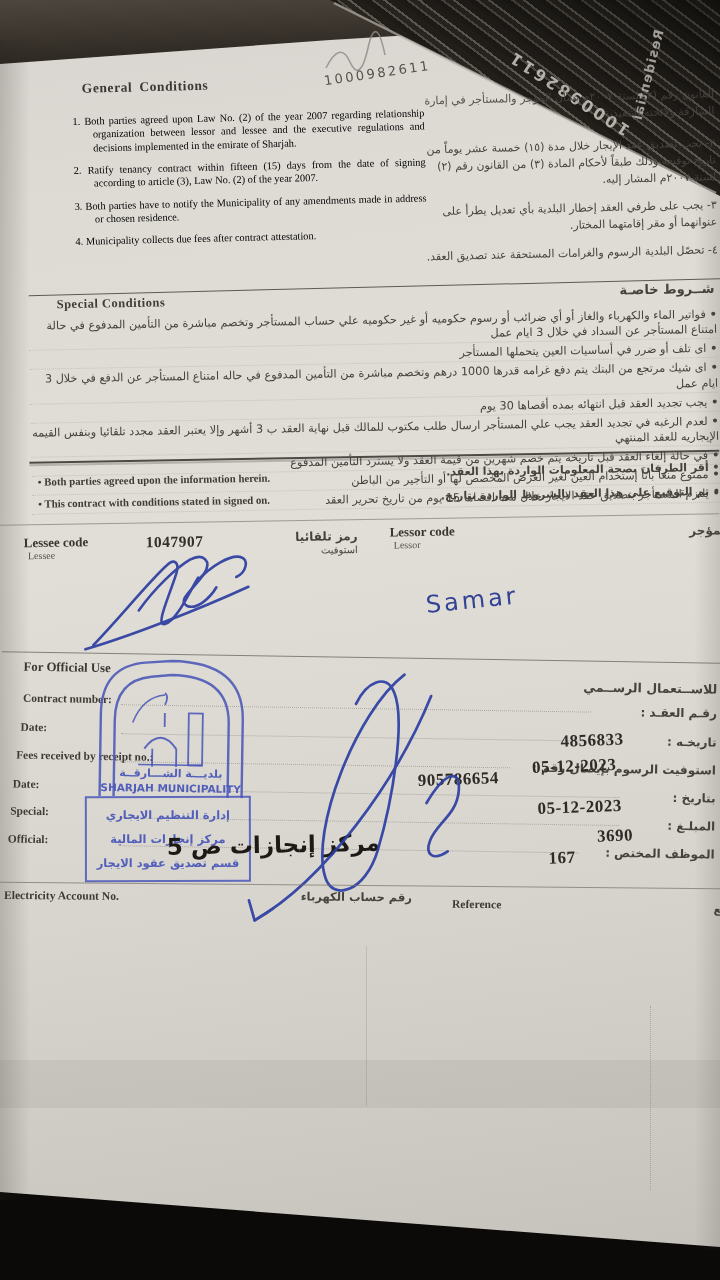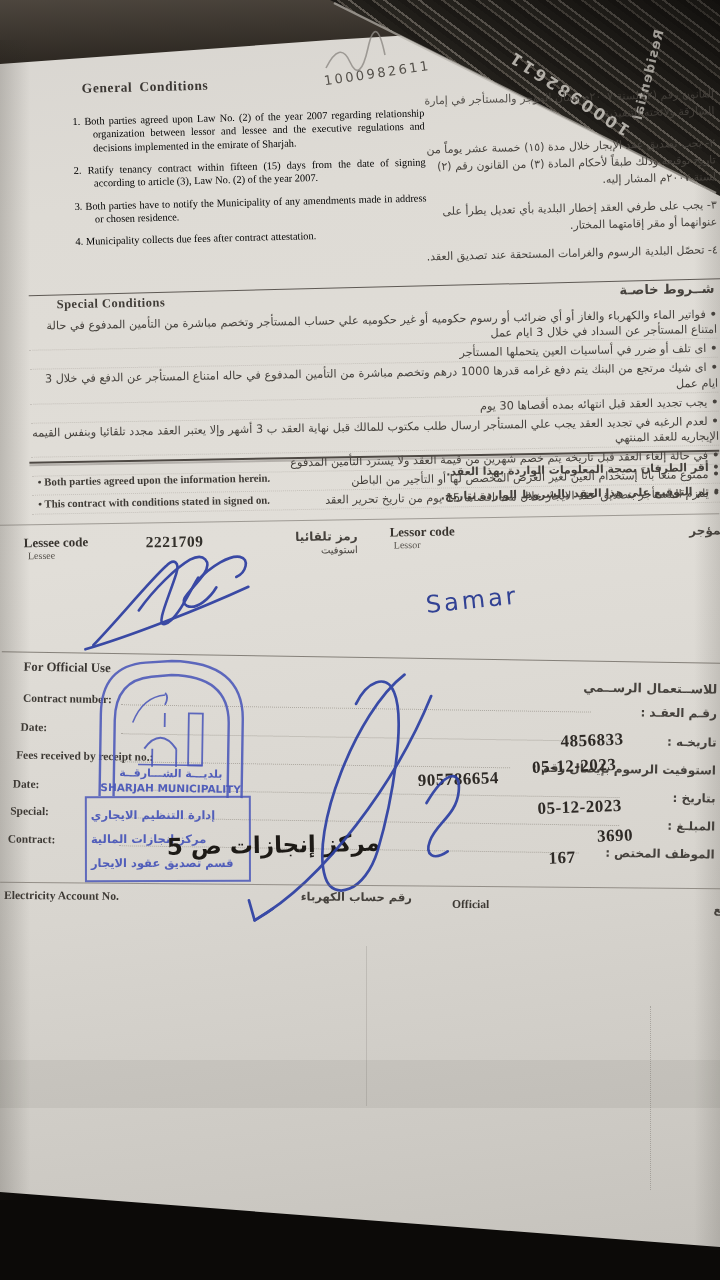--- a/index.html
+++ b/index.html
@@ -101,21 +101,21 @@
   .of-lbl-en{font-size:11.4px;font-weight:bold;color:#3e3a35;white-space:nowrap}
   .of-lbl-ar{width:216px;font-size:12px;font-weight:bold;white-space:nowrap}
   .dotline{height:0;border-bottom:1.4px dotted rgba(135,129,121,.55)}
   .stamp-val{font-size:17px;font-weight:bold;color:#2e2a26;letter-spacing:.5px;
     transform:rotate(-3deg);white-space:nowrap;z-index:6}
 
   
   .stamp-arch{left:92px;top:656px;z-index:4}
   .stamp-rect{left:86px;top:799px;width:166px;height:86px;border:2.5px solid rgba(74,87,184,.85);
     transform:rotate(-1deg);z-index:4;padding:5px 4px;box-sizing:border-box}
-  .stamp-rect div{direction:rtl;text-align:left;font-family:"DejaVu Sans",sans-serif;
+  .stamp-rect div{direction:rtl;text-align:center;font-family:"DejaVu Sans",sans-serif;
     font-size:11.5px;font-weight:bold;color:rgba(74,87,184,.95);line-height:2.1}
   .stamp-black{left:168px;top:833px;direction:rtl;font-family:"DejaVu Sans",sans-serif;
     font-weight:800;font-size:23px;color:#1d1a16;transform:rotate(-2deg);
     letter-spacing:1px;white-space:nowrap;z-index:8}
   .sig-officer{left:205px;top:650px;z-index:9}
 
   
   .sec-footer{transform:rotate(0.5deg);transform-origin:360px 900px}
   .rule-5{left:0;top:885px;width:720px;border-top:1px solid rgba(118,113,106,.7)}
   .ft-en-1{left:4px;top:892px;font-size:11.6px;font-weight:bold;color:#3e3a35}
@@ -193,21 +193,21 @@
   <div class="abs ack-en-2 en ack">This contract with conditions stated in signed on.</div>
 </div>
 
 <div class="sec sec-parties">
   <div class="abs rule-3"></div>
 
   <div class="abs lessee-lbl lbl-2line">
     <div class="big">Lessee code</div>
     <div class="sub">Lessee</div>
   </div>
-  <div class="abs lessee-val">2221709</div>
+  <div class="abs lessee-val">1047907</div>
   <div class="abs lessee-ar ar">
     <div>رمز تلقائيا</div>
     <div class="sub">استوفيت</div>
   </div>
 
   <div class="abs lessor-lbl lbl-2line">
     <div class="big">Lessor code</div>
     <div class="sub">Lessor</div>
   </div>
   <div class="abs lessor-ar ar">
@@ -236,21 +236,21 @@
   <div class="abs dotline" style="left:120px;top:765px;width:390px"></div>
   <div class="abs dotline" style="left:120px;top:793px;width:500px"></div>
   <div class="abs dotline" style="left:120px;top:821px;width:500px"></div>
   <div class="abs dotline" style="left:120px;top:849px;width:460px"></div>
 
   <div class="abs of-lbl-en" style="left:22px;top:697px">Contract number:</div>
   <div class="abs of-lbl-en" style="left:20px;top:726px">Date:</div>
   <div class="abs of-lbl-en" style="left:16px;top:754px">Fees received by receipt no.:</div>
   <div class="abs of-lbl-en" style="left:13px;top:783px">Date:</div>
   <div class="abs of-lbl-en" style="left:11px;top:810px">Special:</div>
-  <div class="abs of-lbl-en" style="left:9px;top:838px">Contract:</div>
+  <div class="abs of-lbl-en" style="left:9px;top:838px">Official:</div>
 
   <div class="abs of-lbl-ar ar" style="left:500px;top:701px">رقـم العقـد :</div>
   <div class="abs of-lbl-ar ar" style="left:500px;top:730px">تاريخـه :</div>
   <div class="abs of-lbl-ar ar" style="left:500px;top:758px">استوفيت الرسوم بإيصال رقم :</div>
   <div class="abs of-lbl-ar ar" style="left:500px;top:786px">بتاريخ :</div>
   <div class="abs of-lbl-ar ar" style="left:500px;top:814px">المبلـغ :</div>
   <div class="abs of-lbl-ar ar" style="left:500px;top:842px">الموظف المختص :</div>
 
   <div class="abs stamp-val" style="left:560px;top:727px">4856833</div>
   <div class="abs stamp-val" style="left:532px;top:753px">05-12-2023</div>
@@ -287,15 +287,15 @@
       <path d="M52,272 L70,260 M52,272 L46,252"></path>
       <path d="M222,152 C240,120 256,116 254,140 C252,164 232,172 226,190 C221,204 230,210 244,200"></path>
     </g>
   </svg>
 </div>
 
 <div class="sec sec-footer">
   <div class="abs rule-5"></div>
   <div class="abs ft-en-1">Electricity Account No.</div>
   <div class="abs ft-ar-1 ar">رقم حساب الكهرباء</div>
-  <div class="abs ft-en-2">Official</div>
+  <div class="abs ft-en-2">Reference</div>
   <div class="abs ft-ar-2 ar">رجــــع</div>
 </div>
 
 </body></html>

